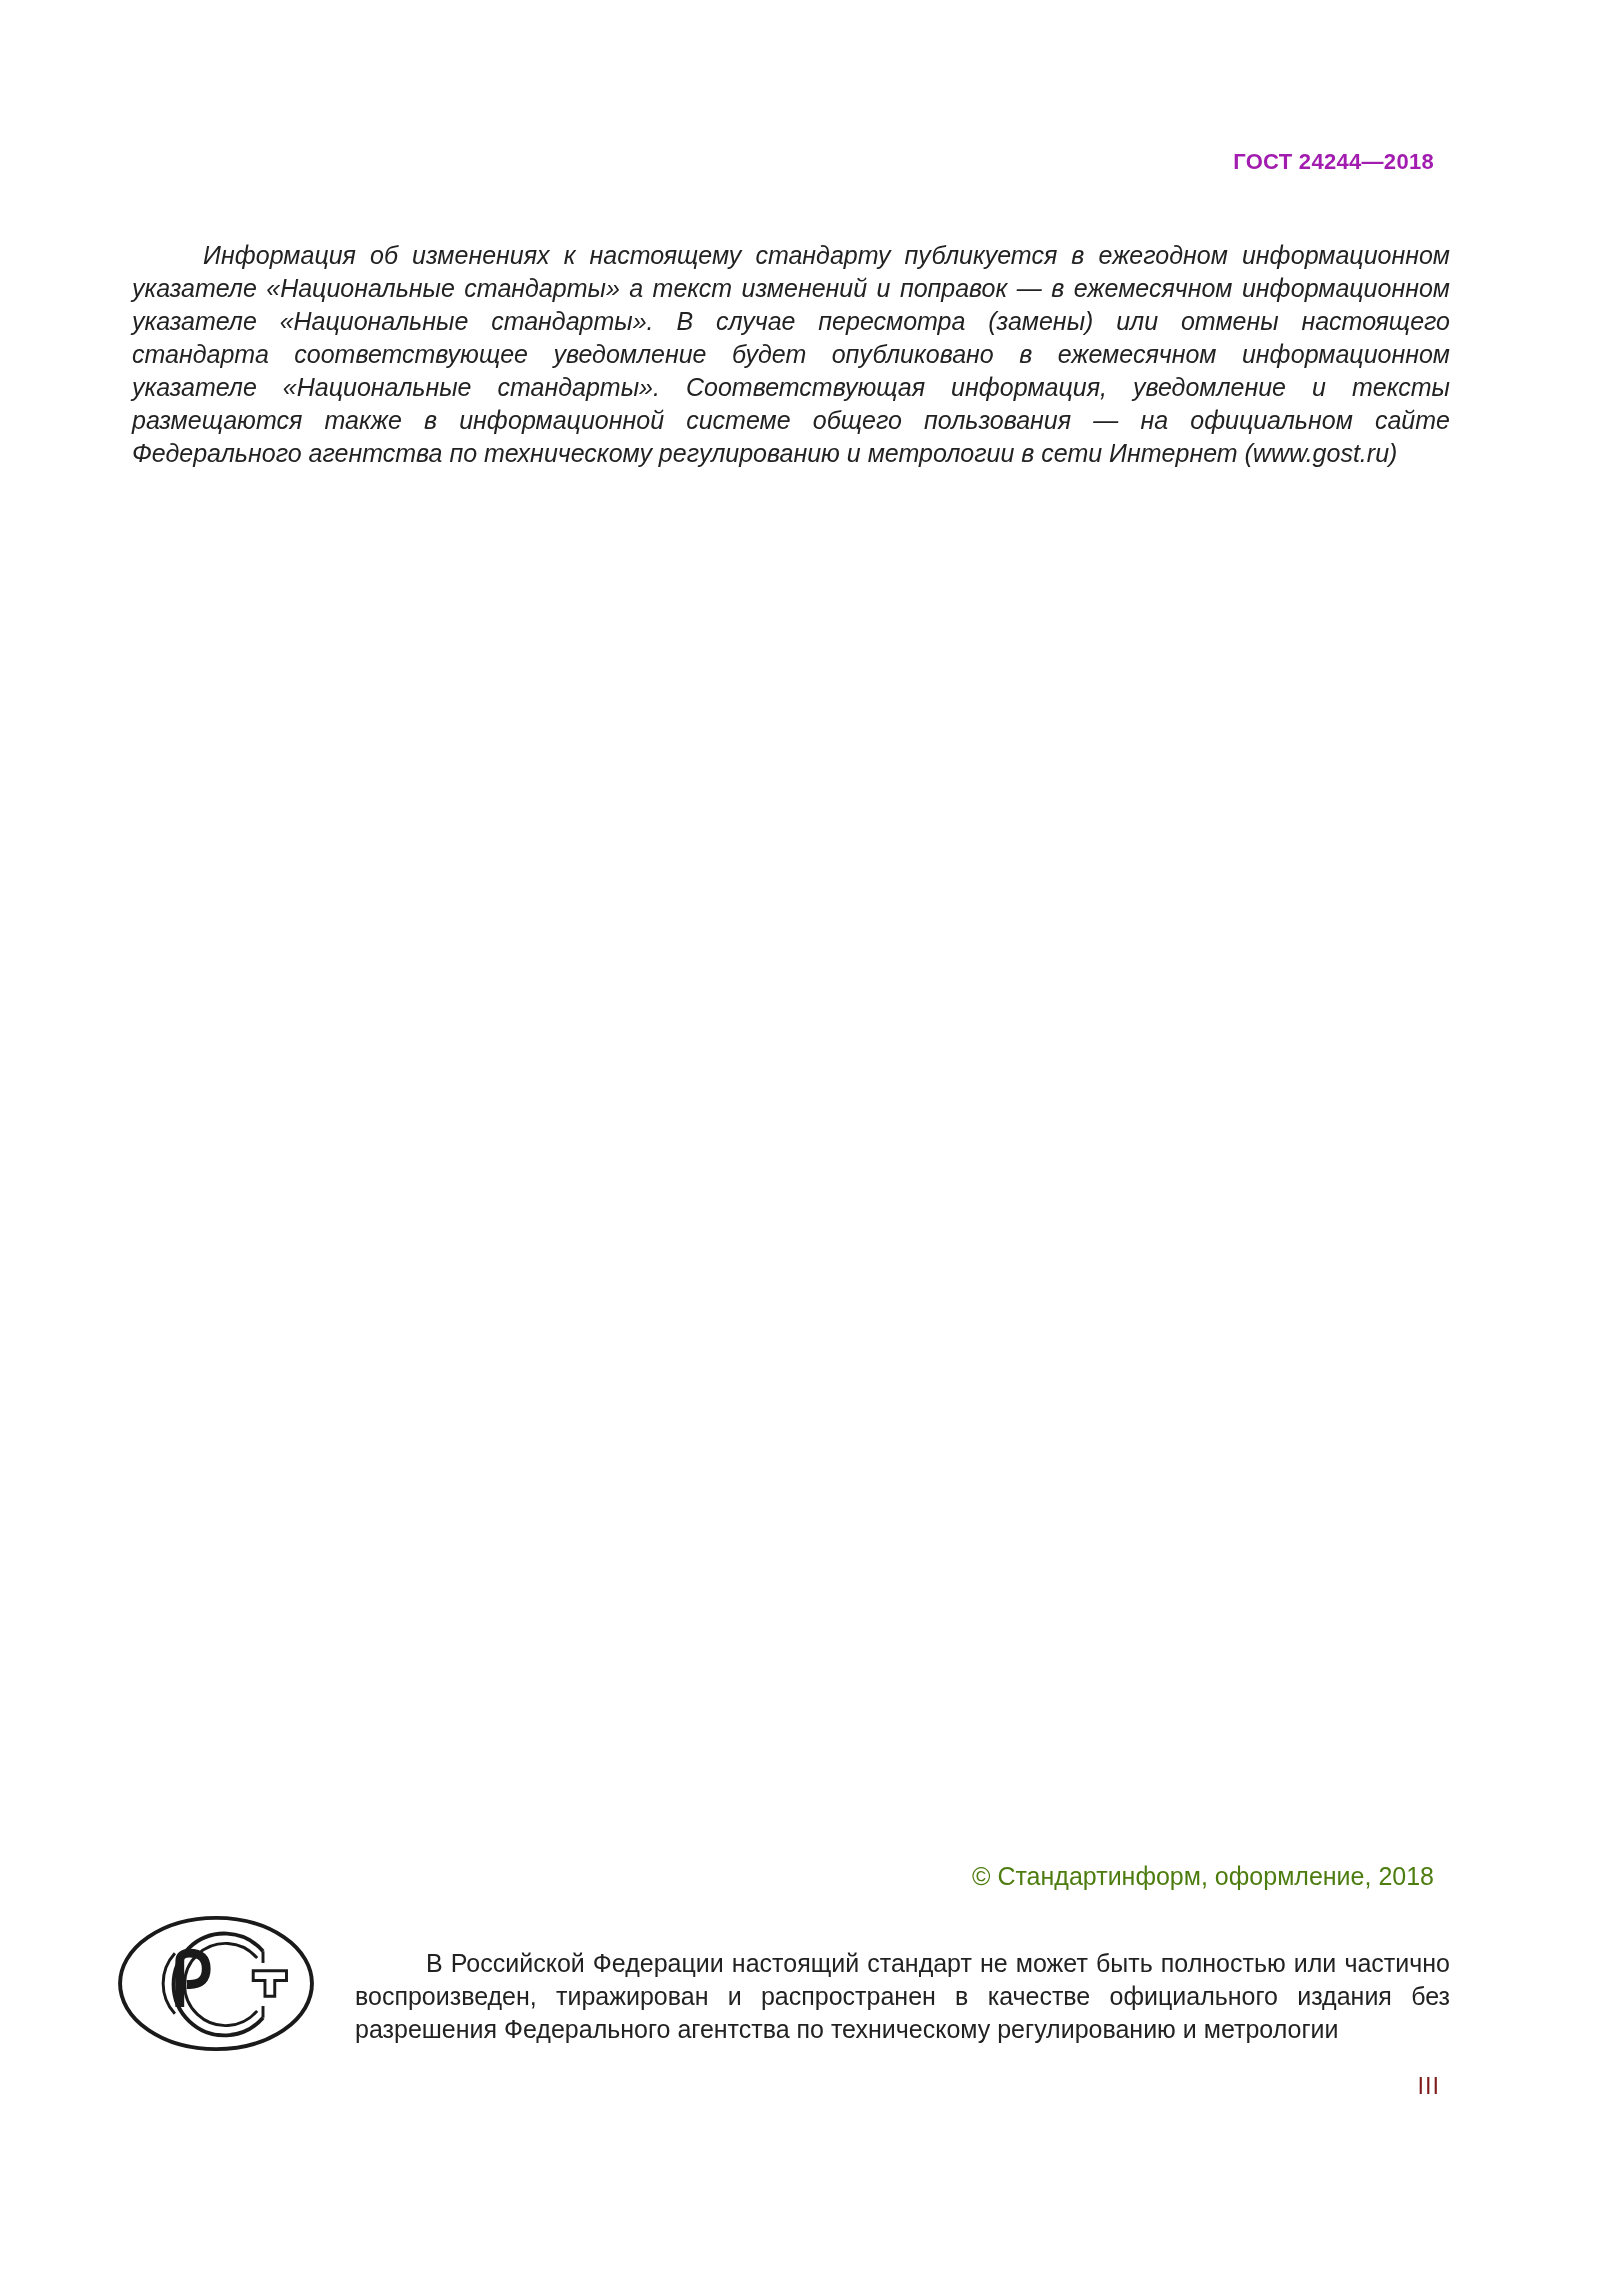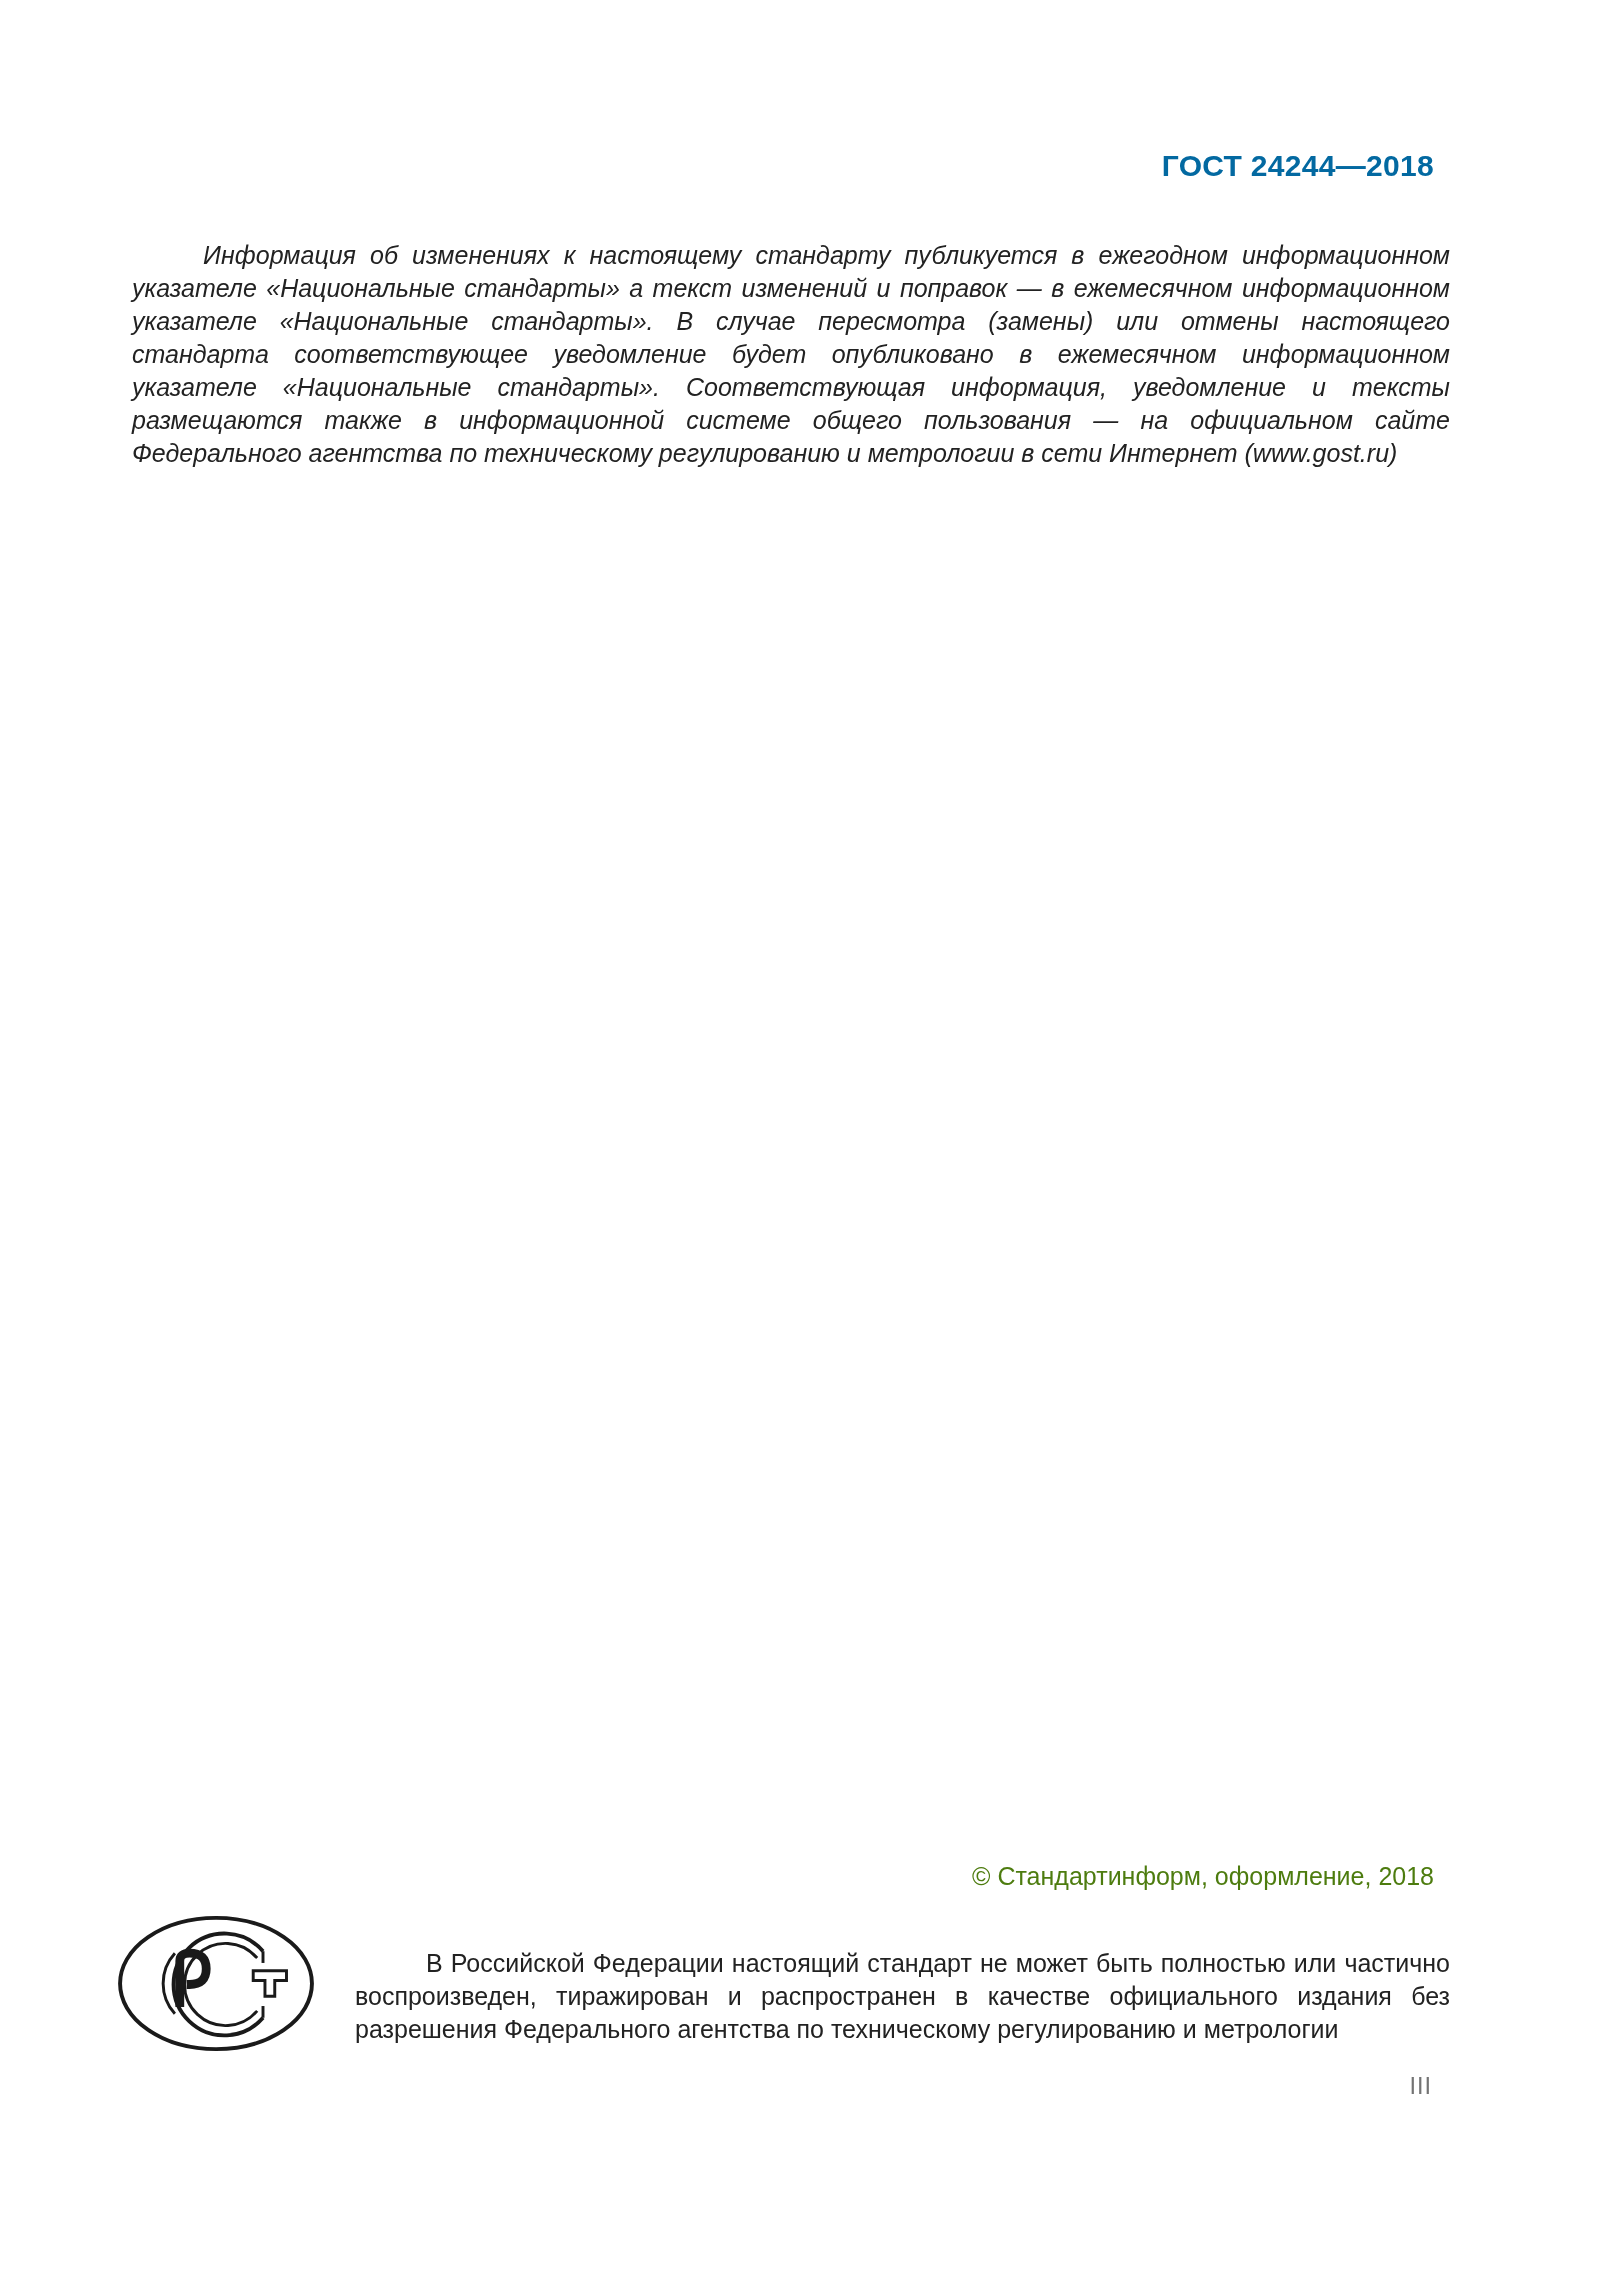--- a/index.html
+++ b/index.html
@@ -12,24 +12,24 @@
       height: 2293px;
       position: relative;
       overflow: hidden;
       color: #1e1e1e;
       font-family: "Liberation Sans", sans-serif;
     }
     .header-code {
       position: absolute;
       top: 149px;
       right: 186px;
-      font-size: 30px;
+      font-size: 22px;
       font-weight: bold;
       letter-spacing: 0.3px;
-      color: #0369a1;
+      color: #a21caf;
     }
     .info-para {
       position: absolute;
       left: 116px;
       top: 223px;
       width: 1318px;
       font-size: 25px;
       line-height: 33px;
       font-style: italic;
       text-align: justify;
@@ -60,23 +60,23 @@
       font-size: 25px;
       line-height: 33px;
       text-align: justify;
       text-indent: 71px;
       margin: 16px;
       color: #222;
     }
     .page-number {
       position: absolute;
       top: 2073px;
-      right: 188px;
+      right: 180px;
       font-size: 23.5px;
-      color: #737373;
+      color: #7f1d1d;
       letter-spacing: 1px;
     }
   </style>
 </head>
 <body>
 
 <div class="header-code">ГОСТ 24244—2018</div>
 
 <p class="info-para">Информация об изменениях к настоящему стандарту публикуется в ежегодном информационном указателе «Национальные стандарты» а текст изменений и поправок — в ежемесячном информационном указателе «Национальные стандарты». В случае пересмотра (замены) или отмены настоящего стандарта соответствующее уведомление будет опубликовано в ежемесячном информационном указателе «Национальные стандарты». Соответствующая информация, уведомление и тексты размещаются также в информационной системе общего пользования — на официальном сайте Федерального агентства по техническому регулированию и метрологии в сети Интернет (www.gost.ru)</p>
 

